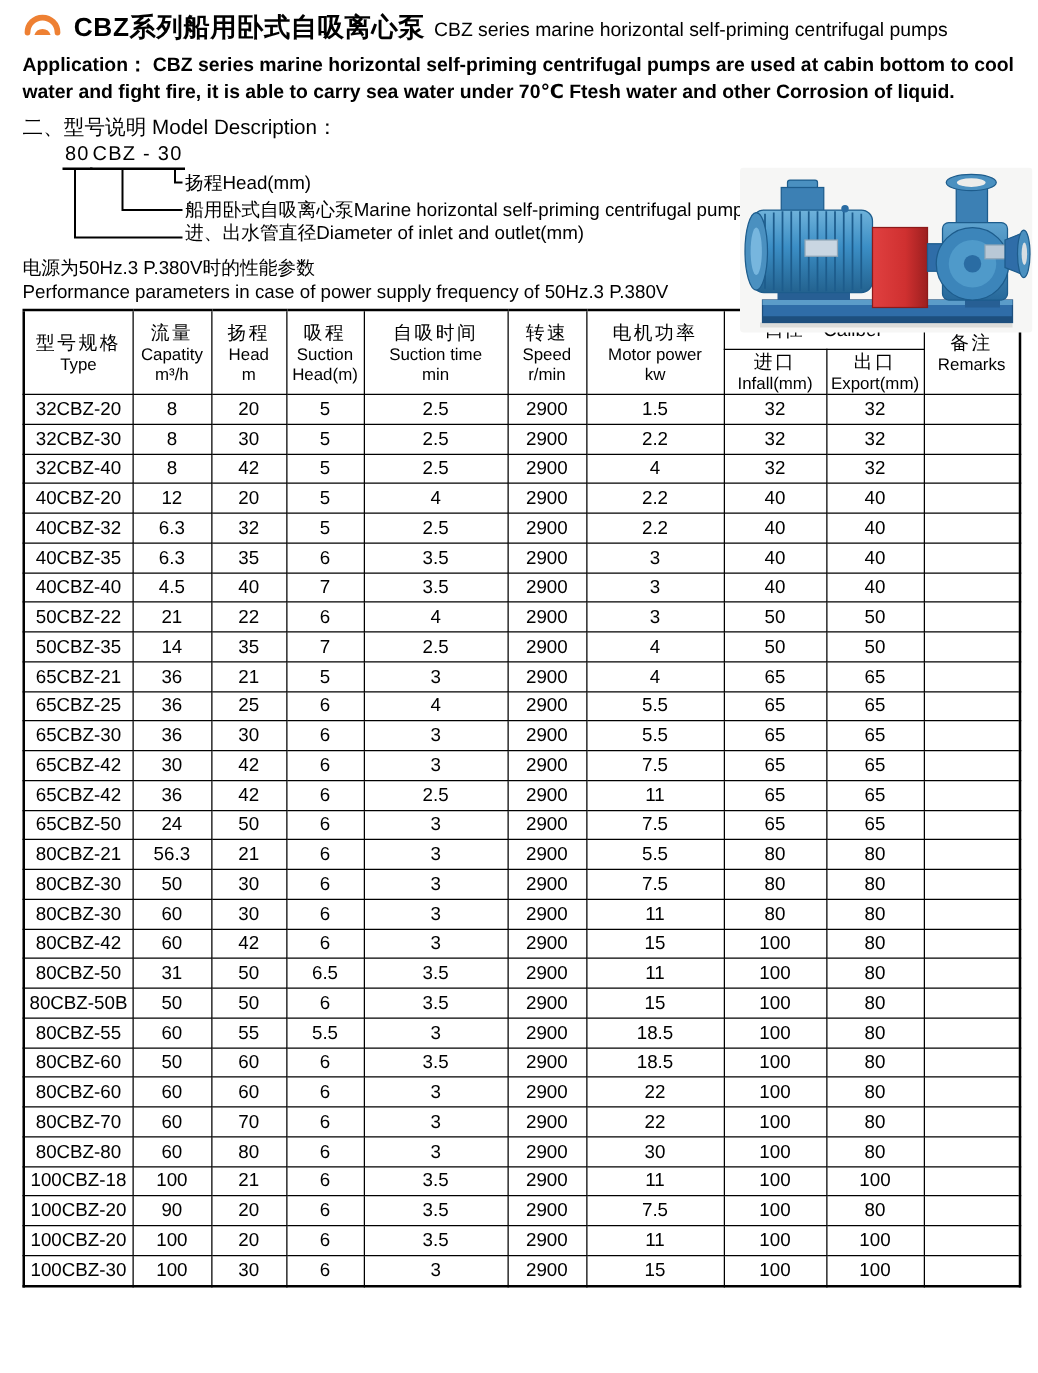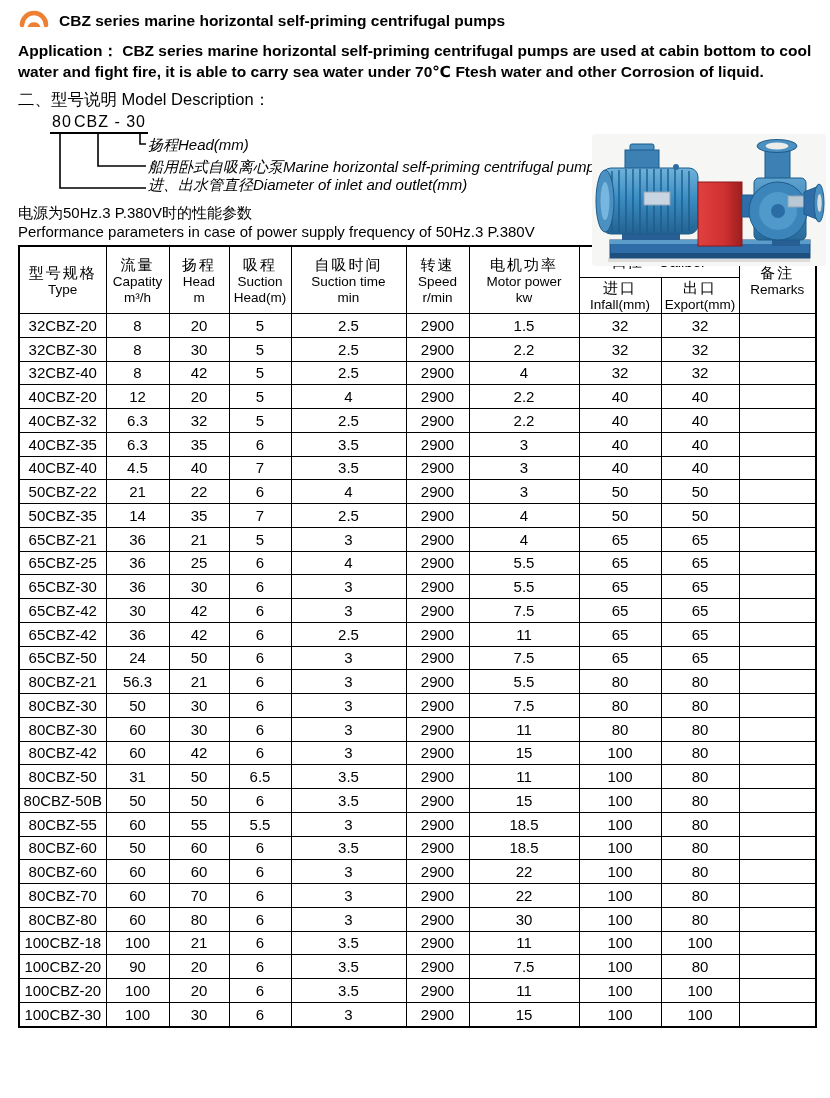--- a/index.html
+++ b/index.html
@@ -6,33 +6,33 @@
   .page {
     position: relative; width: 830px; height: 1098px; background: #ffffff;
     font-family: "Liberation Sans", "DejaVu Sans", sans-serif; color: #000;
     box-sizing: border-box; padding: 8px 16px 0 18px;
   }
   
   .doc-header { display: flex; align-items: center; gap: 9px; margin: 0 0 6px 0; }
   .logo { width: 32px; height: 26px; flex: 0 0 auto; }
   .title-line { display: flex; align-items: baseline; gap: 7px; }
   .title-zh { font-size: 21px; font-weight: bold; letter-spacing: 0.5px; }
-  .title-en { font-size: 15.5px; font-weight: bold; }
+  .title-en { font-size: 15.5px; font-weight: normal; }
   
   .para { font-size: 15.5px; line-height: 21px; margin: 0 0 1px 0; }
   .para.en { margin-top: 3px; font-weight: bold; }
   .sec-heading { font-size: 16.5px; font-weight: normal; margin: 7px 0 2px 0; }
   
   .model-diagram { position: relative; height: 90px; margin: 2px 0 0 18px; width: 575px; }
   .model-code { position: absolute; top: 0; font-size: 16px; letter-spacing: 1px;
     border-bottom: 2px solid #000; padding: 0 2px 1px 2px; }
   .code-80 { left: 14px; }
   .code-rest { left: 36px; }
   .diagram-lines { position: absolute; left: 0; top: 0; pointer-events: none; }
-  .model-label { position: absolute; left: 112px; font-size: 15px; line-height: 18px; white-space: nowrap; font-style: italic; }
+  .model-label { position: absolute; left: 112px; font-size: 15px; line-height: 18px; white-space: nowrap; }
   .model-label.l1 { top: 23px; }
   .model-label.l2 { top: 45px; }
   .model-label.l3 { top: 63px; }
   
   .pump-photo { position: absolute; left: 592px; top: 134px; width: 234px; height: 134px; }
   
   .sub-line { font-size: 15px; line-height: 19px; margin: 0; }
   
   table.params { border-collapse: collapse; table-layout: fixed; width: 797px; margin-top: 4px; }
   table.params th, table.params td { border: 1px solid #000; padding: 0 1px; text-align: center; vertical-align: middle; }
@@ -51,20 +51,21 @@
 <div class="page">
 
   <div class="doc-header">
     <span class="logo">
       <svg viewBox="0 0 32 26" width="32" height="26">
         <path d="M4 17 A12 12 0 0 1 28 17" fill="none" stroke="#ee8033" stroke-width="4.6" stroke-linecap="round"></path>
         <path d="M9.5 19 A6.8 6.8 0 0 1 22.5 19 Z" fill="#ee8033"></path>
       </svg>
     </span>
     <span class="title-line">
+      <span class="title-zh">CBZ系列船用卧式自吸离心泵</span>
       <span class="title-en">CBZ series marine horizontal self-priming centrifugal pumps</span>
     </span>
   </div>
 
   <p class="para en">Application：  CBZ series marine horizontal self-priming centrifugal pumps are used at cabin bottom to cool water and fight fire, it is able to carry sea water under 70℃ Ftesh water and other Corrosion of liquid.</p>
 
   <h2 class="sec-heading">二、型号说明  Model Description：</h2>
 
   <div class="model-diagram">
     <svg class="diagram-lines" width="575" height="90" viewBox="0 0 575 90">

